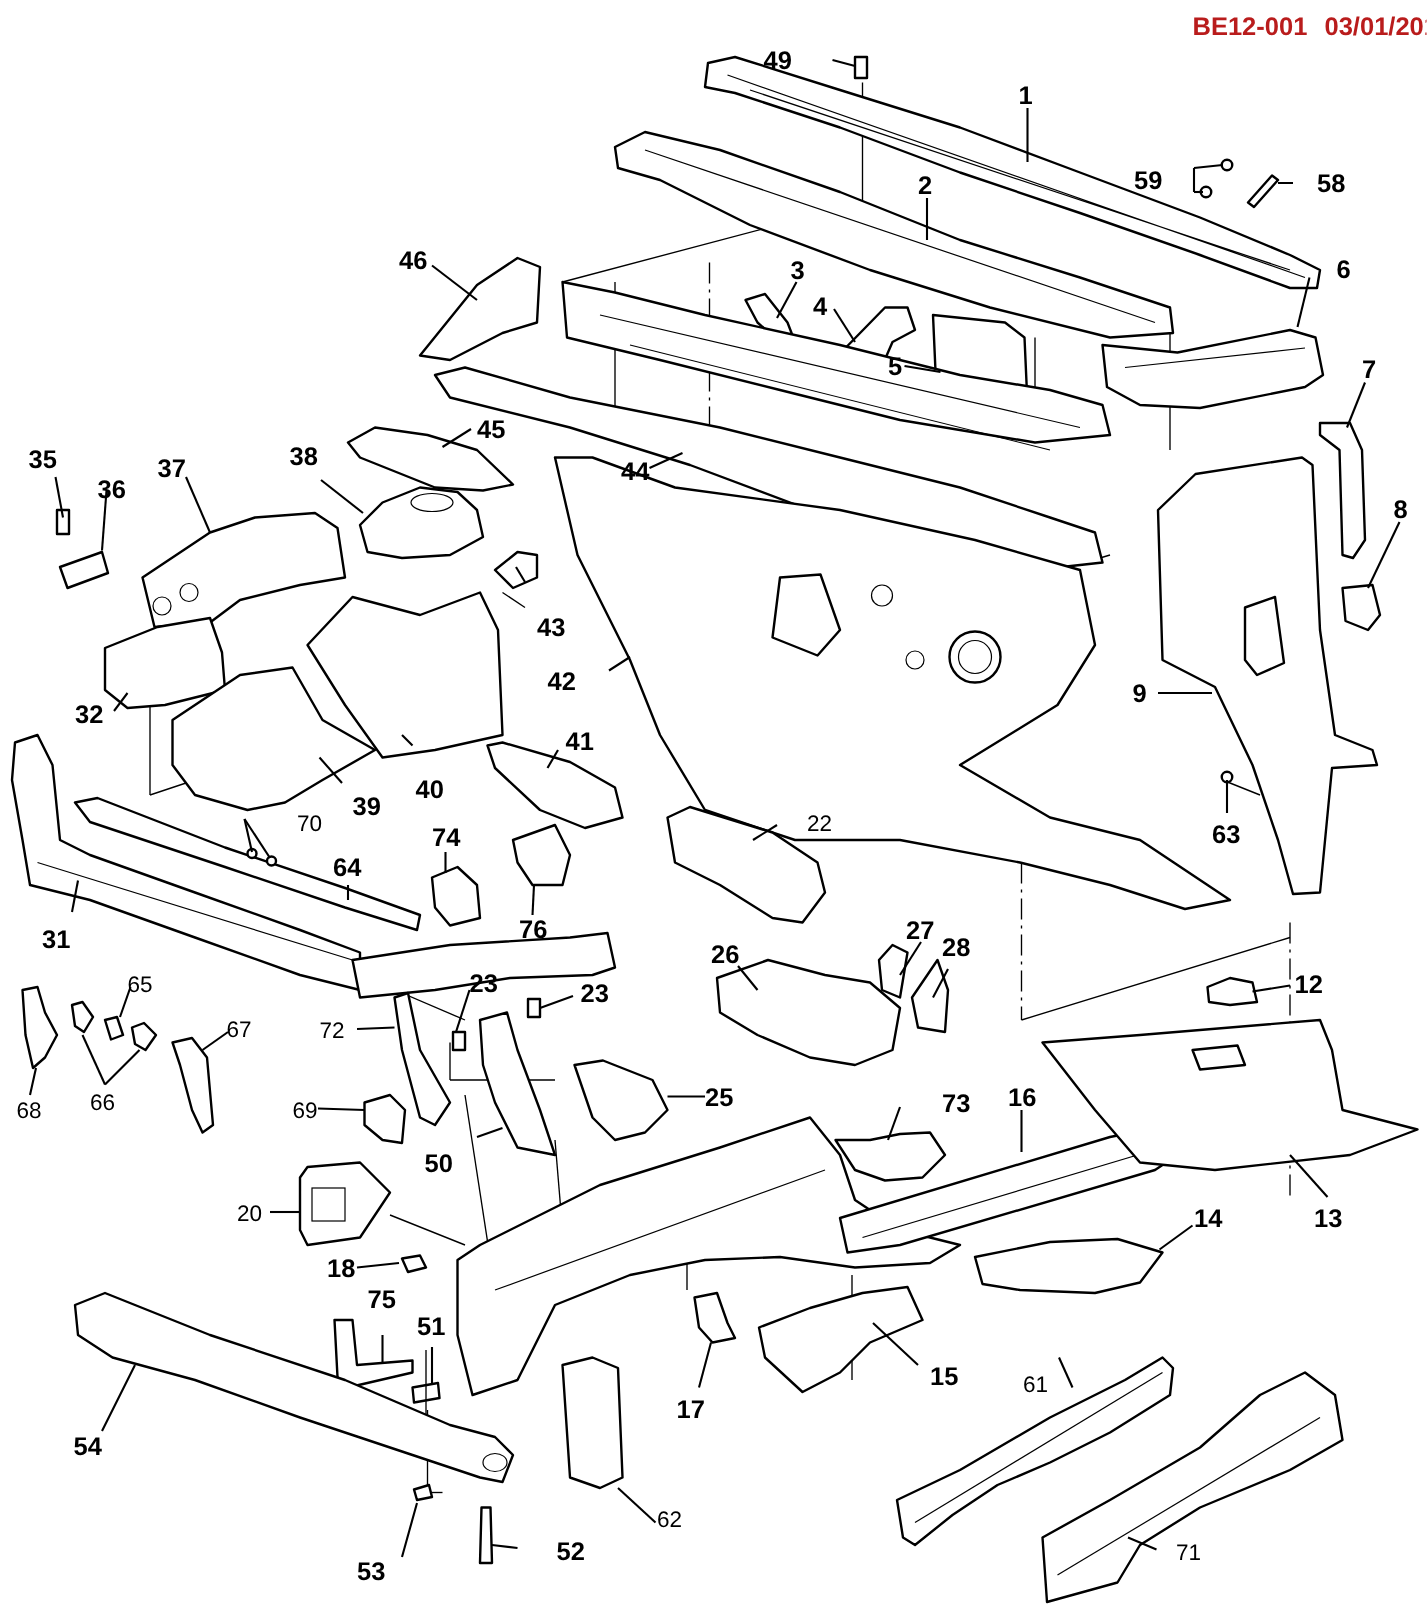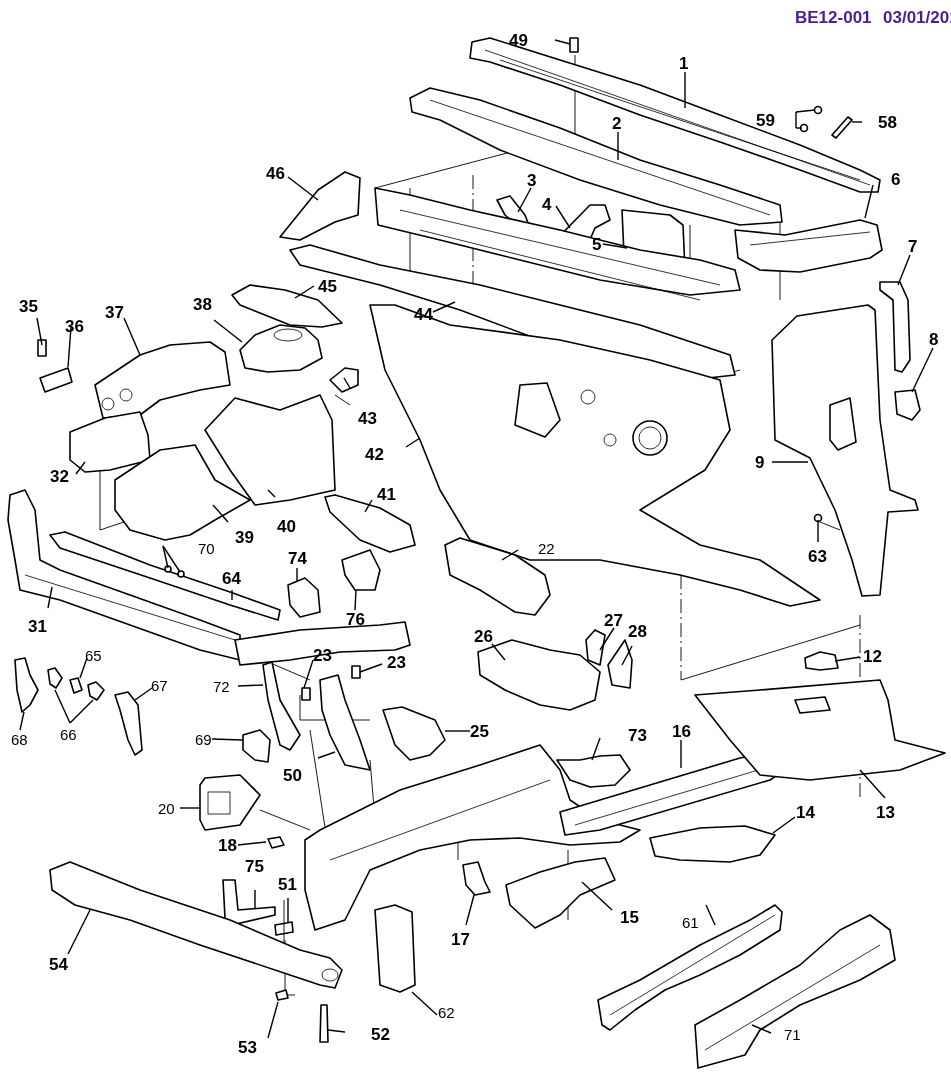--- a/index.html
+++ b/index.html
@@ -1,18 +1,18 @@
 <!DOCTYPE html>
 <html><head>
   <meta charset="utf-8">
   <style>
     html, body { margin: 0; padding: 0; background: #ffffff; }
     body { width: 951px; height: 1077px; position: relative; overflow: hidden; font-family: "Liberation Sans", sans-serif; }
     #diagram { position: absolute; left: 0; top: 0; }
-    .hdr { position: absolute; top: 8px; font-family: "Liberation Sans", sans-serif; font-weight: bold; font-size: 17px; color: #4c1d95; }
+    .hdr { position: absolute; top: 8px; font-family: "Liberation Sans", sans-serif; font-weight: bold; font-size: 17px; color: #b91c1c; }
     #doc-id { left: 795px; }
     #doc-date { left: 883px; }
     .callout-text { font-family: "Liberation Sans", sans-serif; fill: #000; }
     .callout-text.bold { font-weight: bold; font-size: 17px; }
     .callout-text.thin { font-weight: normal; font-size: 15px; }
     .part { fill: #fff; stroke: #000; stroke-width: 1.6; stroke-linejoin: round; }
     .part-detail { fill: none; stroke: #000; stroke-width: 0.8; }
     .leader { stroke: #000; stroke-width: 1.4; fill: none; }
     .guide { stroke: #000; stroke-width: 0.9; fill: none; }
     .guide-dash { stroke: #000; stroke-width: 0.9; fill: none; stroke-dasharray: 14 4 2 4; }

